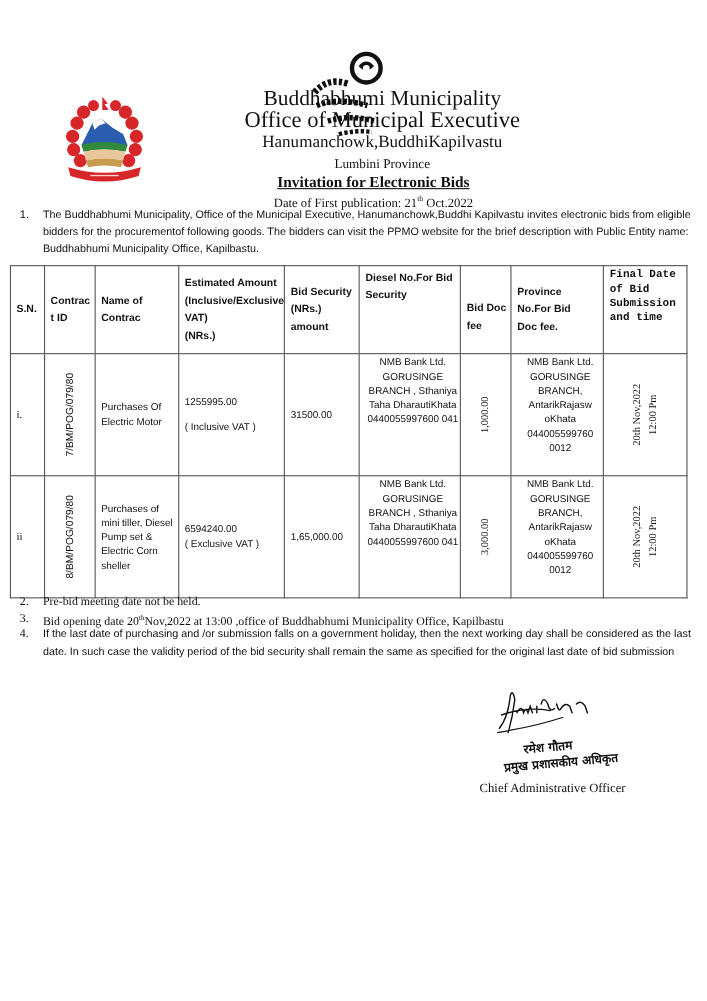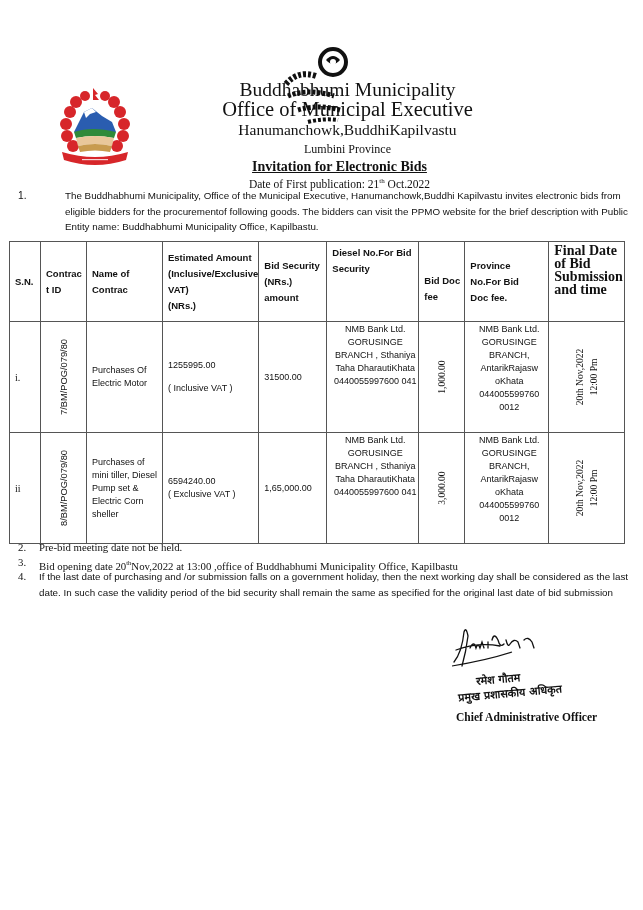--- a/index.html
+++ b/index.html
@@ -24,58 +24,58 @@
   #pubdate { top: 177px; font-size: 11.5px; left: 18px; }
   #pubdate sup { font-size: 7px; }
 
   .item { position: absolute; left: 18px; width: 612px; font-size: 10.2px; line-height: 15.5px; }
   .item .num { position: absolute; left: 0; top: 0; }
   .item .txt { position: absolute; left: 21px; right: 0; }
   .sans { font-family: "Liberation Sans", sans-serif; }
   .serif { font-family: "Liberation Serif", serif; }
 
   #item1 { top: 188px; }
-  #item1 .txt { font-size: 9.8px; margin-left: 26px; }
+  #item1 .txt { font-size: 9.8px; }
   #item2 { top: 540px; font-size: 10.8px; }
   #item3 { top: 555px; font-size: 10.8px; }
   #item3 sup { font-size: 6.5px; }
   #item4 { top: 569px; }
   #item4 .txt { font-size: 9.8px; }
 
   
   #bids-table {
     position: absolute; left: 9px; top: 241px;
     border-collapse: collapse; table-layout: fixed;
   }
   #bids-table td, #bids-table th {
     border: 1px solid #555; padding: 0; vertical-align: middle; text-align: left;
   }
   #bids-table th {
     height: 65px; font-family: Liberation Sans, sans-serif; font-size: 9.5px;
     font-weight: bold; line-height: 16px; padding-left: 5px; color: #111;
   }
-  #bids-table th.sans-h { font-family: Liberation Serif, serif; font-size: 14px; line-height: 13px; vertical-align: top; padding-top: 2px; margin-top: 14px; }
+  #bids-table th.sans-h { font-family: Liberation Mono, monospace; font-size: 10px; line-height: 13px; vertical-align: top; padding-top: 2px; margin-top: 14px; }
   #bids-table td { height: 109px; font-family: "Liberation Sans", sans-serif; font-size: 9px; line-height: 13px; padding-left: 5px; }
   #bids-table td.top { vertical-align: top; padding-top: 1px; text-align: center; }
   #bids-table td.sn { font-family: "Liberation Serif", serif; font-size: 10px; padding-left: 5px; }
   .vert-wrap { position: relative; width: 100%; height: 100%; }
   .vert {
     position: absolute; left: 50%; top: 50%;
     transform: translate(-50%, -50%) rotate(-90deg);
     white-space: nowrap; text-align: center;
   }
   .vert.cid { font-family: "Liberation Sans", sans-serif; font-size: 9.3px; }
   .vert.fee { font-family: "Liberation Serif", serif; font-size: 9.5px; }
   .vert.date { font-family: "Liberation Serif", serif; font-size: 9.5px; line-height: 14px; }
 
   
   #signature { left: 448px; top: 622px; width: 100px; height: 48px; }
   #sign-nep1 { left: 476px; top: 671px; font-family: "DejaVu Sans", sans-serif; font-size: 11px; font-weight: bold; transform: rotate(-5deg); }
   #sign-nep2 { left: 458px; top: 685px; font-family: "DejaVu Sans", sans-serif; font-size: 11px; font-weight: bold; transform: rotate(-5deg); }
-  #sign-title { left: 456px; top: 711px; font-size: 11.5px; font-weight: bold; white-space: nowrap; }
+  #sign-title { left: 436px; top: 711px; font-size: 11.5px; font-weight: normal; white-space: nowrap; }
 </style>
 </head>
 <body>
 
 <svg id="emblem" class="abs" viewBox="0 0 86 86">
 
   <g fill="#d7262a">
     <circle cx="18" cy="30" r="6"></circle>
       <circle cx="14" cy="42" r="6"></circle>
       <circle cx="15" cy="54" r="6"></circle>

